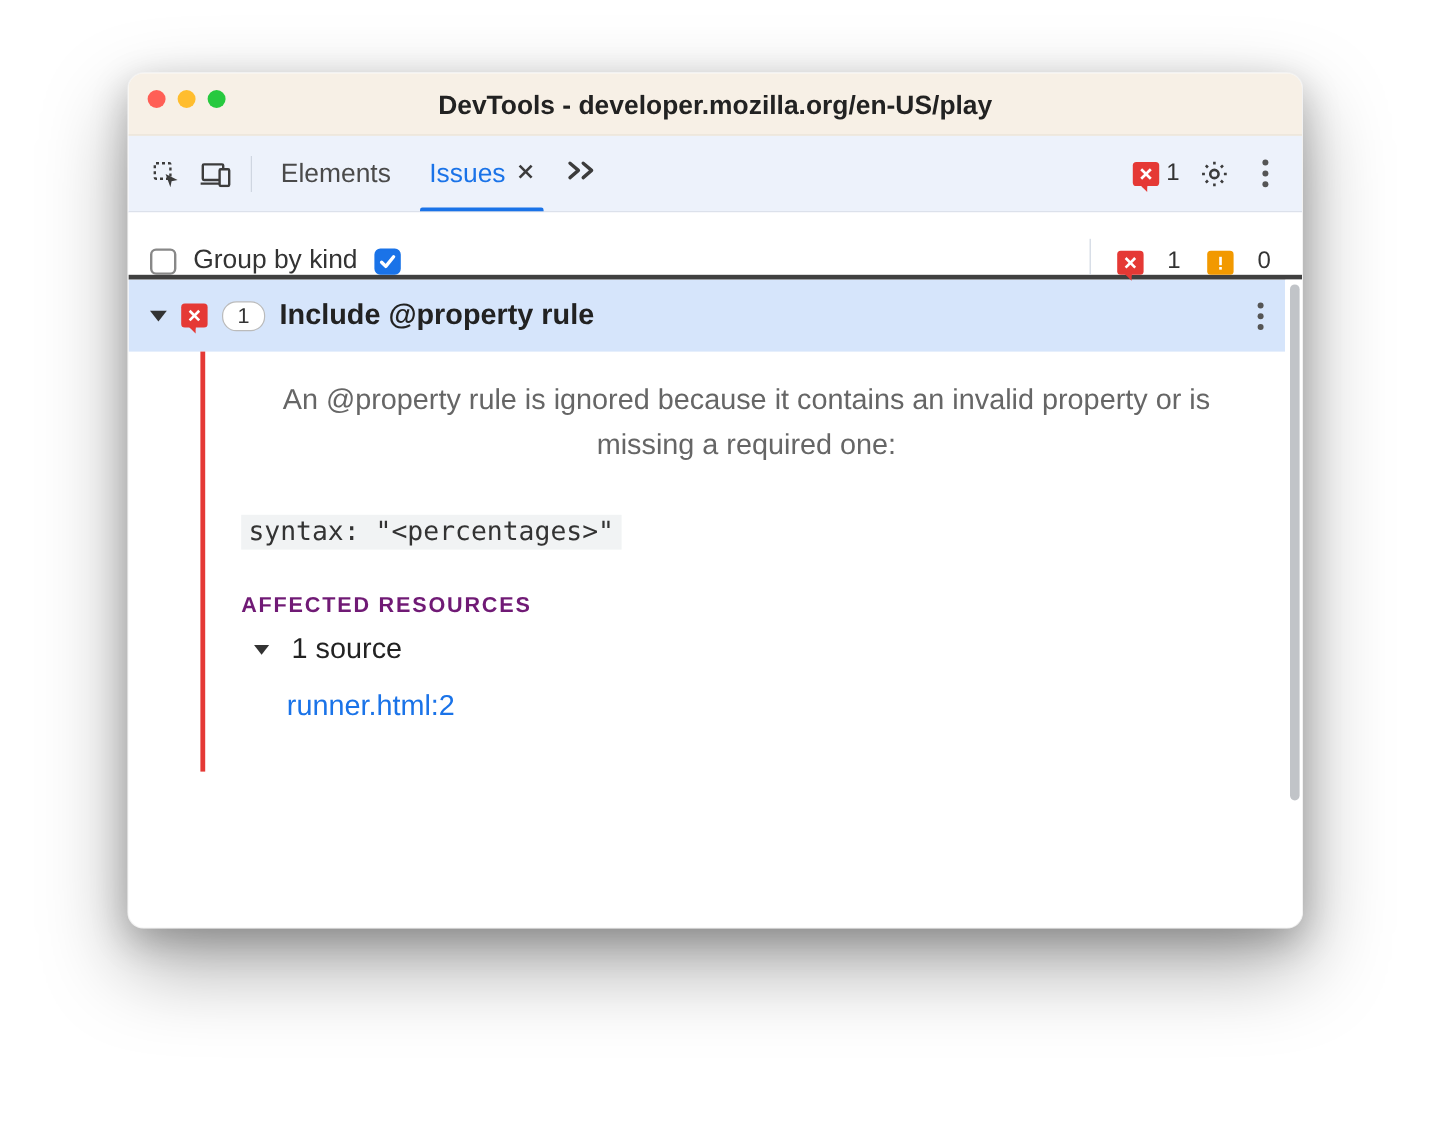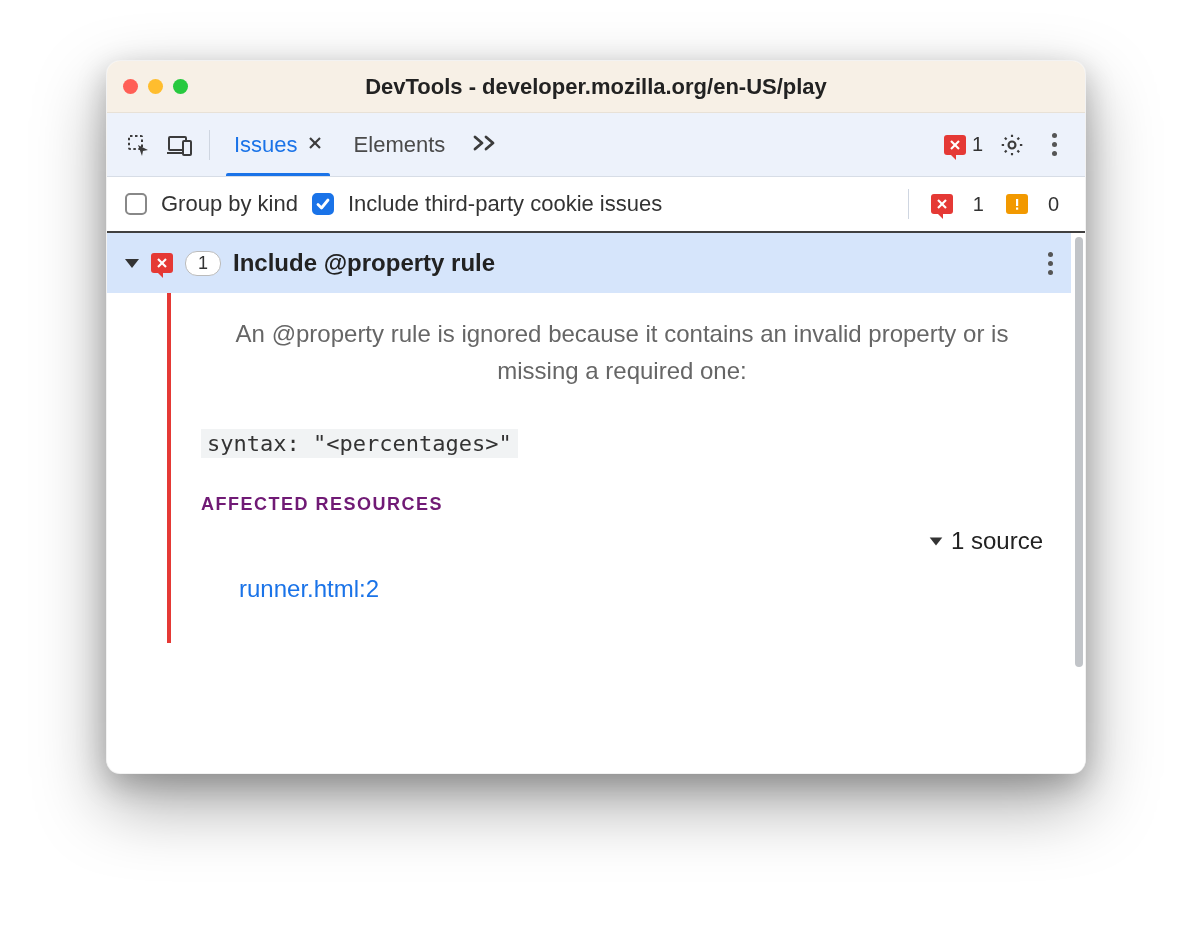--- a/index.html
+++ b/index.html
@@ -20,22 +20,21 @@
     border-radius: 14px;
     box-shadow: 0 30px 70px rgba(0,0,0,0.35), 0 10px 30px rgba(0,0,0,0.22);
     overflow: hidden;
     border: 1px solid rgba(0,0,0,0.05);
   }
   
   .titlebar {
     height: 52px;
     background: #f7f0e6;
     display: flex;
-    align-items: center;
-    padding: 4px 16px;
+    padding: 14px 16px;
     position: relative;
     border-bottom: 1px solid #e8e1d6;
   }
   .traffic { display: flex; gap: 10px; }
   .dot { width: 15px; height: 15px; border-radius: 50%; }
   .dot.red { background: #ff5f56; }
   .dot.yellow { background: #ffbd2e; }
   .dot.green { background: #27c93f; }
   .title {
     position: absolute;
@@ -110,23 +109,23 @@
     background: #f29900;
     color: #fff;
     border-radius: 3px;
     width: 22px; height: 20px;
   }
   .count { font-size: 20px; color: #333; margin: 0 8px 0 6px; }
   
   .filterbar {
     height: 56px;
     background: #ffffff;
-    border-bottom: 2px solid #404040;
-    display: flex;
-    align-items: center;
+    border-bottom: 4px solid #404040;
+    display: flex;
+    align-items: flex-end;
     padding: 0 18px;
     gap: 14px;
     font-size: 22px;
     color: #333;
   }
   .checkbox {
     width: 22px; height: 22px;
     border: 2px solid #888;
     border-radius: 5px;
     background: #fff;
@@ -222,26 +221,25 @@
     margin-bottom: 36px;
   }
   .affhdr {
     font-size: 18px;
     letter-spacing: 1.5px;
     font-weight: 700;
     color: #701a75;
     margin-bottom: 12px;
   }
   .srcline {
-    display: flex; align-items: center; gap: 8px;
+    display: flex; align-items: center; gap: 18px;
     font-size: 24px;
     color: #222;
     margin-bottom: 20px;
     margin-left: 10px;
-    justify-content: flex-end;
   }
   .srcline .disctri { transform: scale(0.9); }
   .link {
     color: #1a73e8;
     font-size: 24px;
     margin-left: 38px;
     cursor: pointer;
   }
 </style>
 </head>
@@ -266,31 +264,31 @@
       </svg>
     </div>
     <div class="iconbtn">
       <svg width="26" height="22" viewBox="0 0 26 22" fill="none" stroke="#3c3c3c" stroke-width="2">
         <rect x="2" y="3" width="17" height="13" rx="1"></rect>
         <line x1="0" y1="19" x2="21" y2="19"></line>
         <rect x="16" y="7" width="8" height="14" rx="1" fill="#edf2fb"></rect>
       </svg>
     </div>
     <div class="vdiv"></div>
+    <div class="tab">
+      <span>Elements</span>
+    </div>
     <div class="tab active">
       <span>Issues</span>
       <span class="closex">
         <svg width="14" height="14" viewBox="0 0 14 14" stroke="#3c3c3c" stroke-width="2.2">
             <line x1="2" y1="2" x2="12" y2="12"></line>
             <line x1="12" y1="2" x2="2" y2="12"></line>
           </svg>
       </span>
-    </div>
-    <div class="tab">
-      <span>Elements</span>
     </div>
     <div class="chev2">
       <svg width="28" height="18" viewBox="0 0 28 18" fill="none" stroke="#3c3c3c" stroke-width="2.8" stroke-linecap="round" stroke-linejoin="round">
         <polyline points="2,3 9,9 2,15"></polyline>
         <polyline points="13,3 20,9 13,15"></polyline>
       </svg>
     </div>
     <div class="spacer"></div>
     <span class="errbadge speech">
       <svg width="12" height="12" viewBox="0 0 12 12" stroke="#fff" stroke-width="2.2">
@@ -315,21 +313,20 @@
   </div>
 
   <div class="filterbar">
     <span class="checkbox"></span>
     <span>Group by kind</span>
     <span class="checkbox checked">
       <svg width="16" height="16" viewBox="0 0 16 16" fill="none" stroke="#fff" stroke-width="2.8" stroke-linecap="round" stroke-linejoin="round">
           <polyline points="3,8.5 6.5,12 13,4"></polyline>
         </svg>
     </span>
-    <span>Include third-party cookie issues</span>
     <div class="spacer"></div>
     <div class="vdiv"></div>
     <span class="errbadge speech">
       <svg width="12" height="12" viewBox="0 0 12 12" stroke="#fff" stroke-width="2.2">
           <line x1="2" y1="2" x2="10" y2="10"></line>
           <line x1="10" y1="2" x2="2" y2="10"></line>
         </svg>
     </span>
     <span class="count">1</span>
     <span class="warnbadge">

